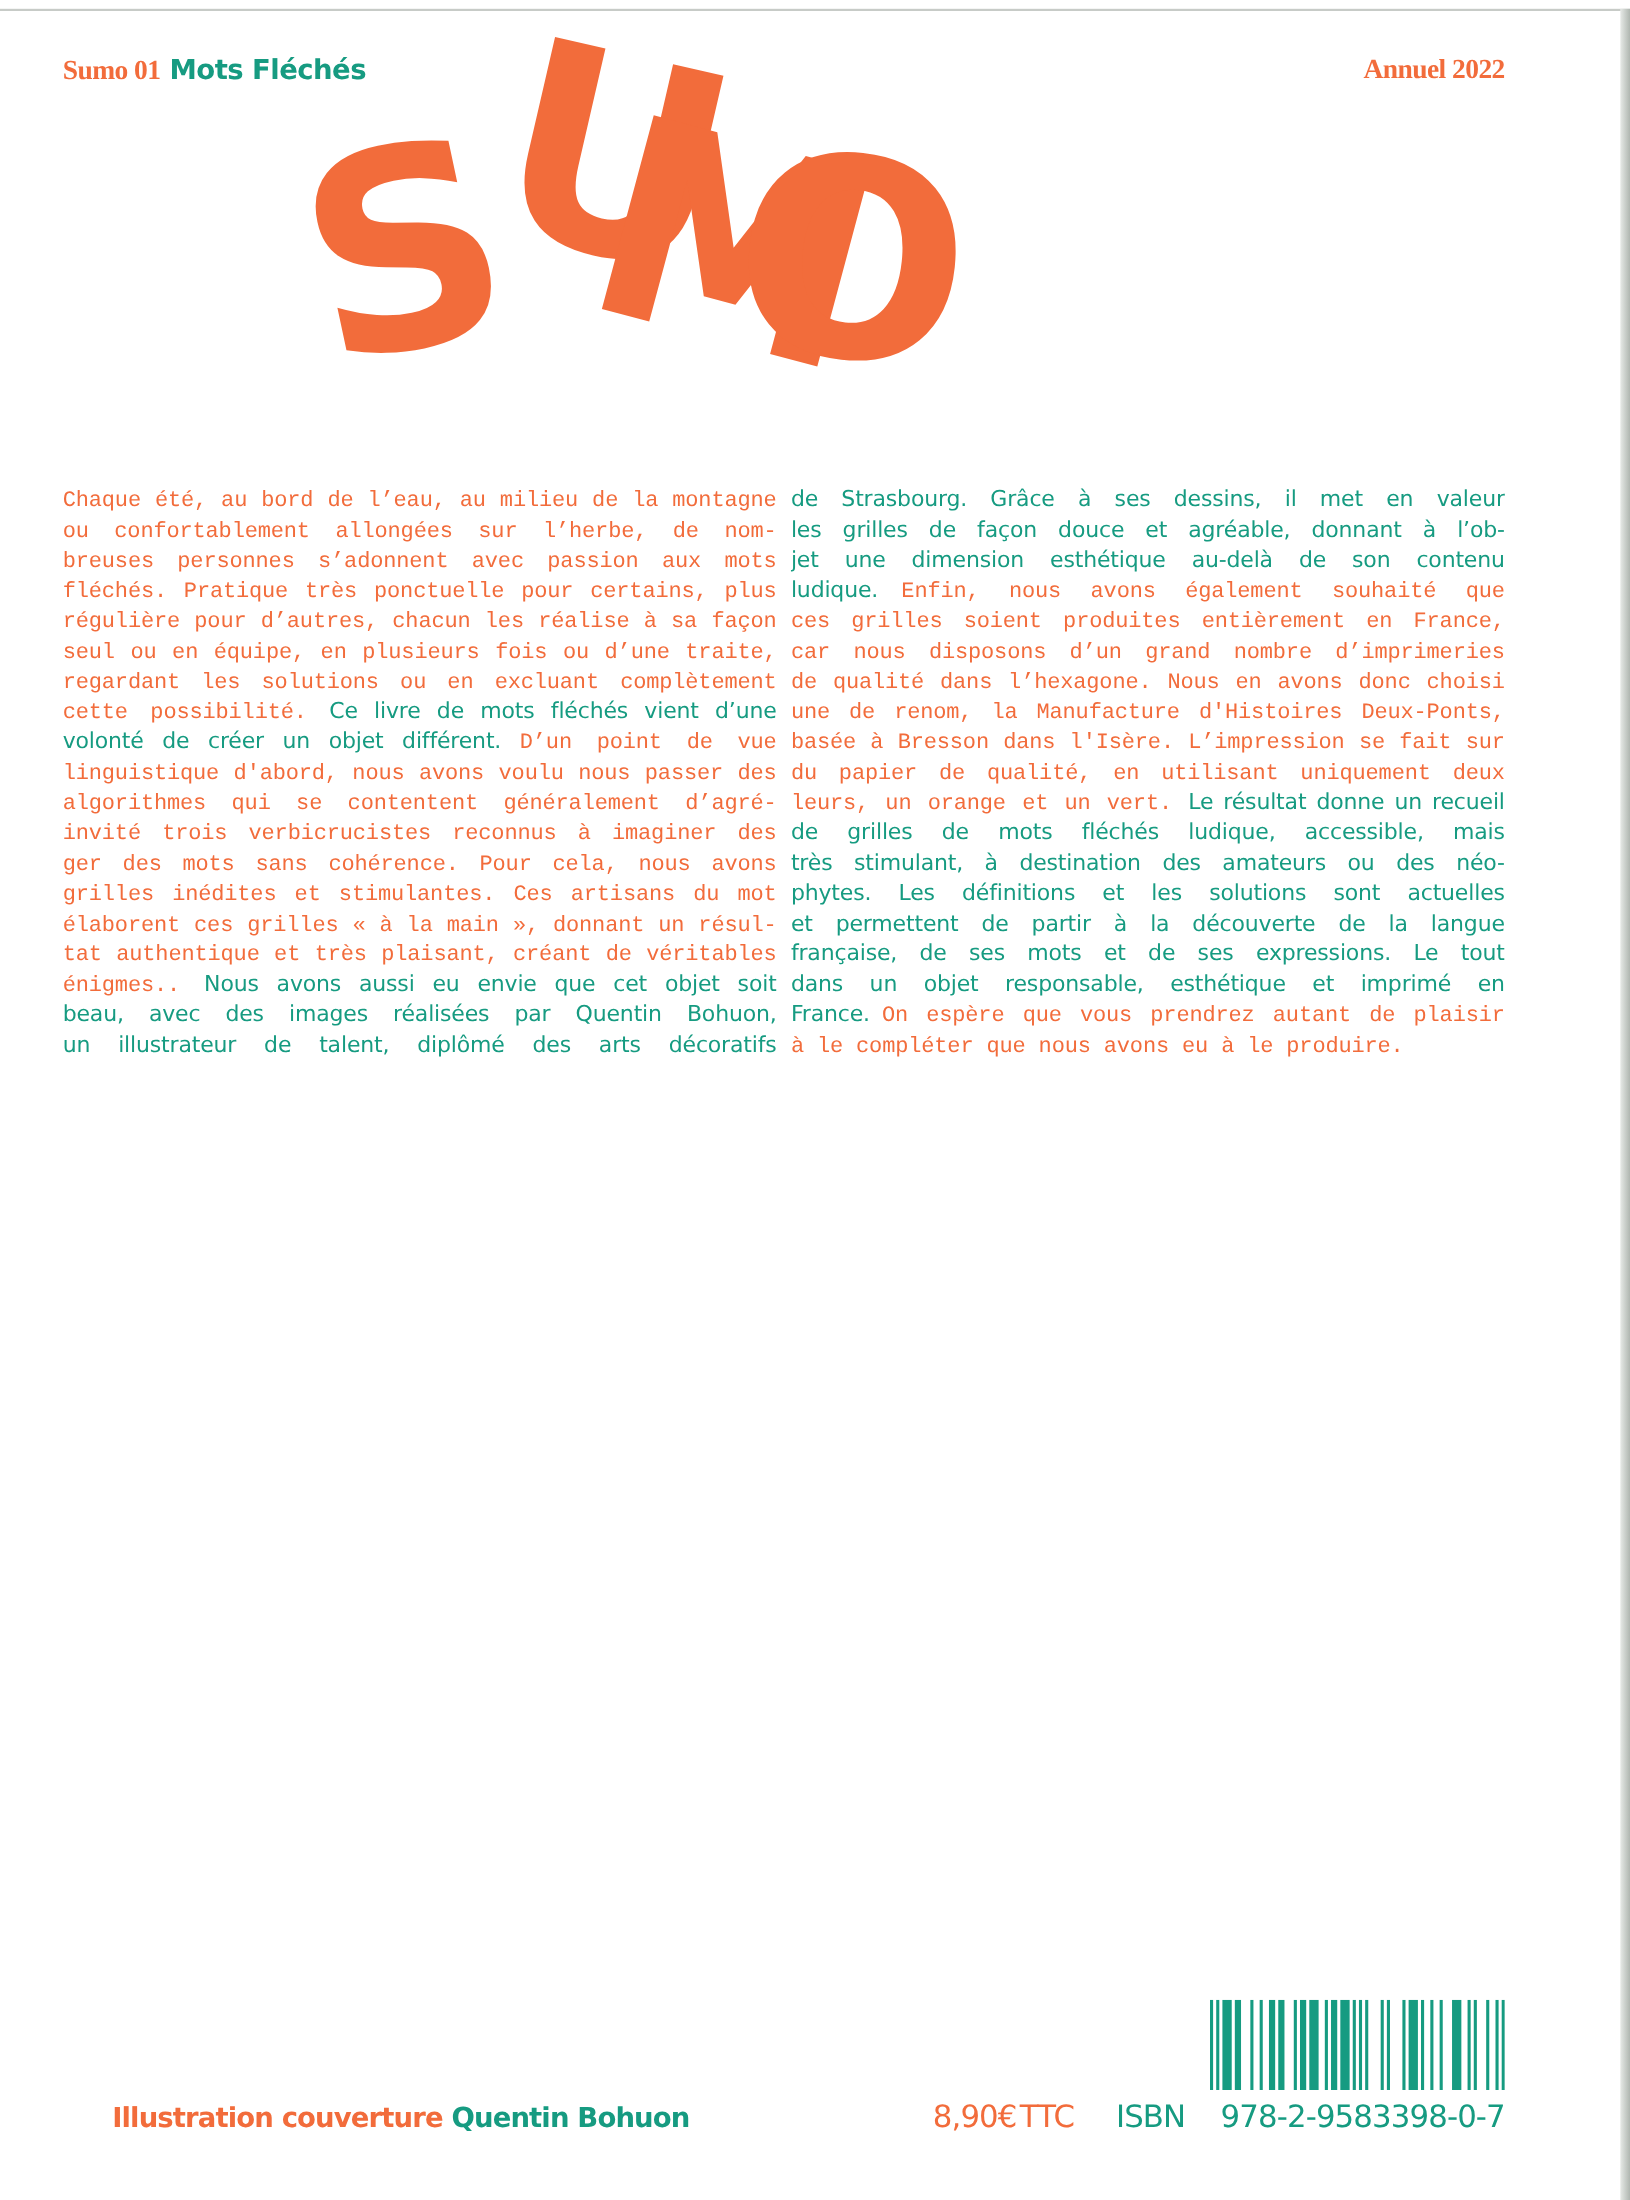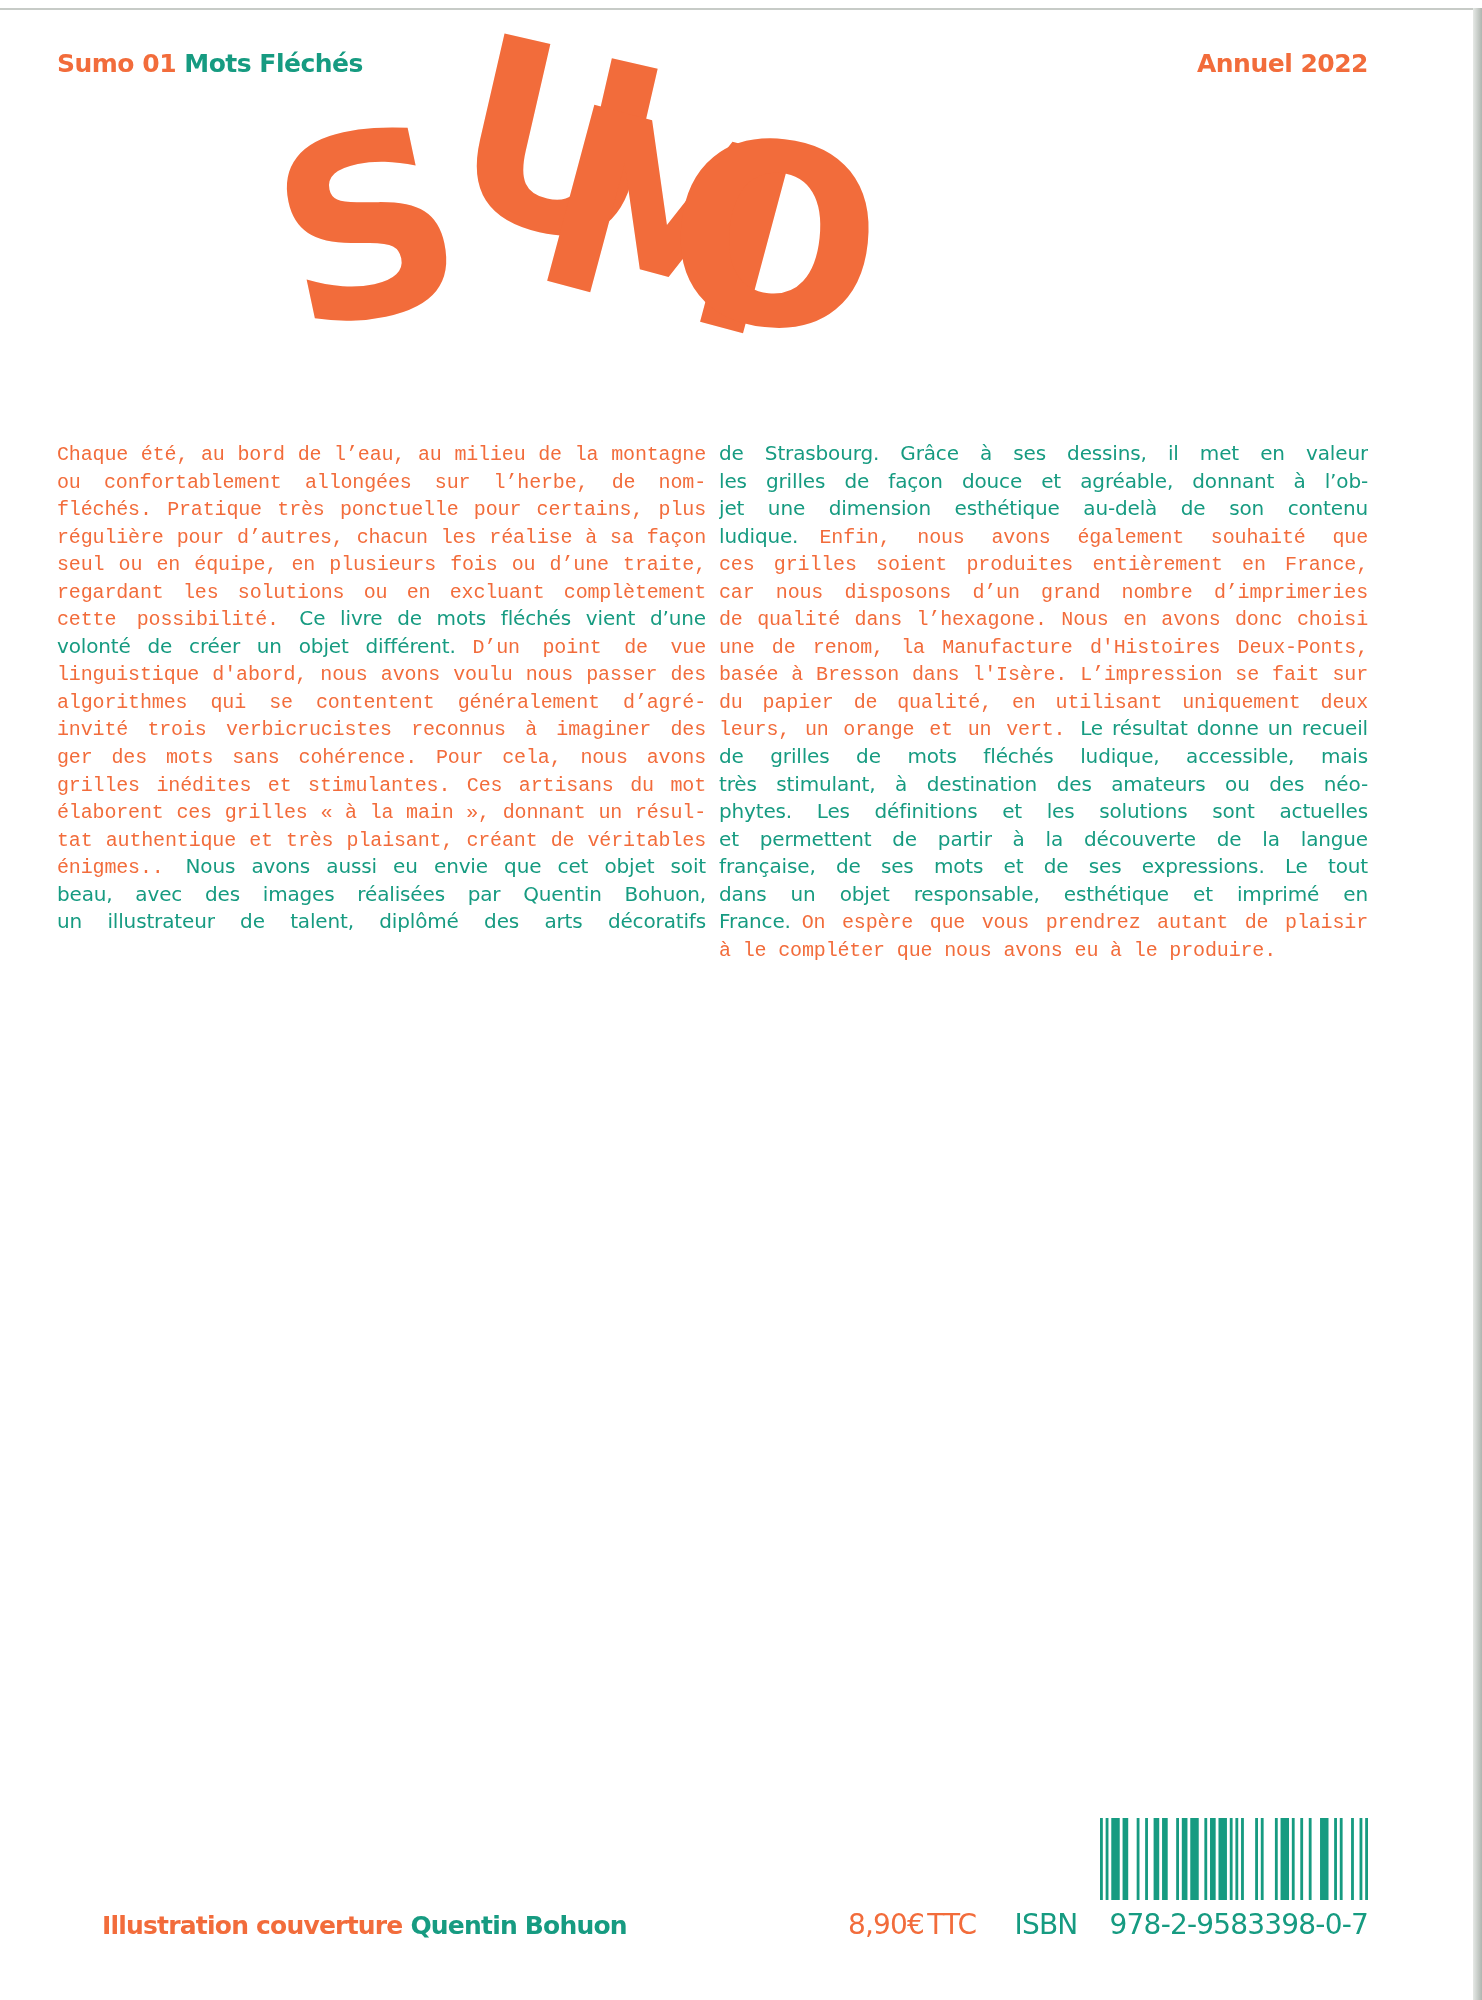--- a/index.html
+++ b/index.html
@@ -17,21 +17,21 @@
   .top-edge{position:absolute;top:8px;left:0;width:100%;height:2px;background:#c7cbc7;}
   .right-edge{position:absolute;top:8px;right:0;width:9px;height:1992px;
     background:linear-gradient(to right,#e6e9e6,#aeb5af);}
 
   
   .masthead{
     position:absolute;top:50px;left:57px;width:1311px;
     display:flex;justify-content:space-between;align-items:flex-start;
     font-weight:bold;font-size:25px;letter-spacing:-0.5px;line-height:1.15;
   }
-  .masthead .o{color:var(--orange);}
+  .masthead .o{color:var(--orange);font-family:Liberation Serif, serif;}
   .masthead .t{color:var(--teal);margin-top:45px;}
 
   
   .logo{position:absolute;top:0;left:0;width:100%;height:360px;}
   .logo span{
     position:absolute;font-weight:bold;font-size:250px;line-height:1;
     color:var(--orange);transform-origin:50% 50%;
   }
   .logo .l-s{left:278px;top:104px;transform:rotate(-12deg);}
   .logo .l-u{left:458px;top:20px;transform:rotate(13deg);}
@@ -86,20 +86,21 @@
   <span class="l-s">S</span>
   <span class="l-u">U</span>
   <span class="l-m">M</span>
   <span class="l-o">O</span>
 </div>
 
 <div class="cols">
   <div class="col">
       <div class="line j"><span class="o">Chaque été, au bord de l’eau, au milieu de la montagne</span></div>
       <div class="line j"><span class="o">ou confortablement allongées sur l’herbe, de nom-</span></div>
+      <div class="line j"><span class="o">breuses personnes s’adonnent avec passion aux mots</span></div>
       <div class="line j"><span class="o">fléchés. Pratique très ponctuelle pour certains, plus</span></div>
       <div class="line j"><span class="o">régulière pour d’autres, chacun les réalise à sa façon :</span></div>
       <div class="line j"><span class="o">seul ou en équipe, en plusieurs fois ou d’une traite, en</span></div>
       <div class="line j"><span class="o">regardant les solutions ou en excluant complètement</span></div>
       <div class="line j"><span class="o">cette possibilité. </span><span class="t">Ce livre de mots fléchés vient d’une</span></div>
       <div class="line j"><span class="t">volonté de créer un objet différent. </span><span class="o">D’un point de vue</span></div>
       <div class="line j"><span class="o">linguistique d'abord, nous avons voulu nous passer des</span></div>
       <div class="line j"><span class="o">algorithmes qui se contentent généralement d’agré-</span></div>
       <div class="line j"><span class="o">invité trois verbicrucistes reconnus à imaginer des</span></div>
       <div class="line j"><span class="o">ger des mots sans cohérence. Pour cela, nous avons</span></div>

